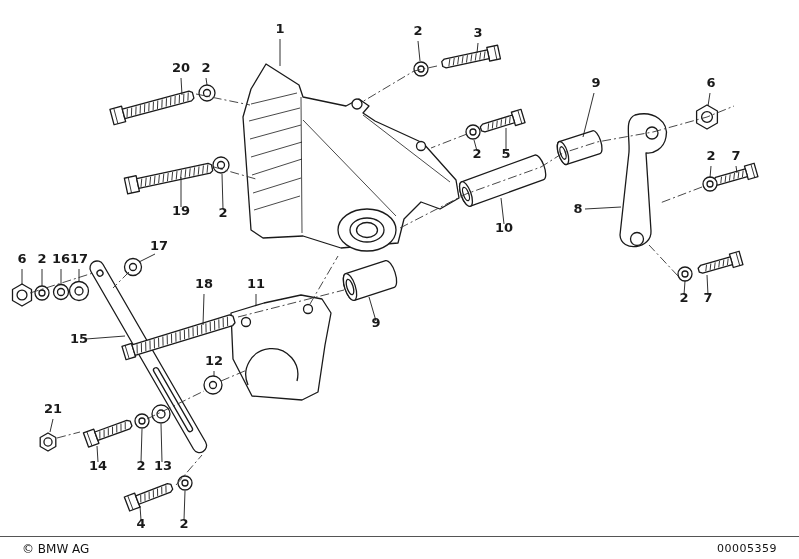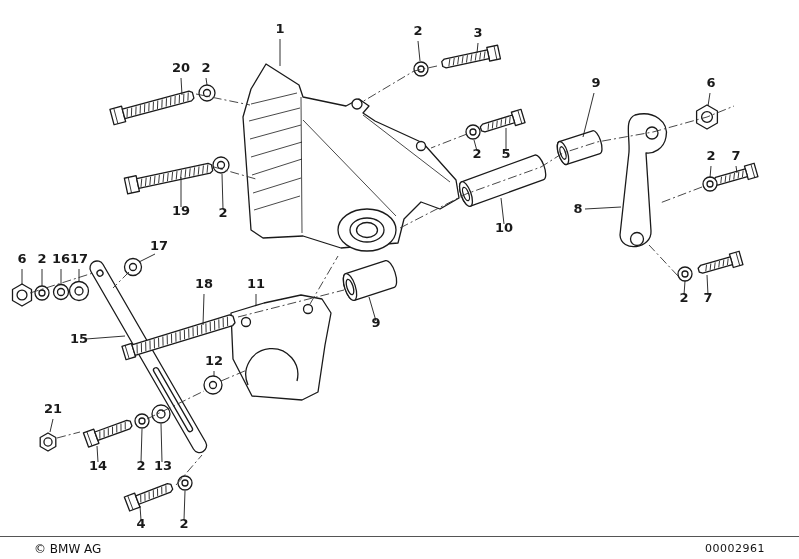--- a/index.html
+++ b/index.html
@@ -6,21 +6,21 @@
   html,body{margin:0;padding:0;background:var(--bg);}
   body{font-family:"DejaVu Sans","Liberation Sans",sans-serif;color:var(--ink);}
   .stage{position:relative;width:799px;height:559px;background:var(--bg);overflow:hidden;}
   svg{display:block;}
   .part{fill:#fff;stroke:var(--ink);stroke-width:1.3;stroke-linejoin:round;}
   .thin{fill:none;stroke:var(--ink);stroke-width:0.8;}
   .axis{fill:none;stroke:#333;stroke-width:0.9;stroke-dasharray:9 3 2 3;}
   .leader{stroke:var(--ink);stroke-width:0.9;}
   .lbl{font:bold 13px "DejaVu Sans",sans-serif;text-anchor:middle;fill:var(--ink);}
   .footer{height:24px;border-top:1px solid #555;display:flex;align-items:center;
-          justify-content:space-between;padding:0 34px;box-sizing:border-box;
+          justify-content:space-between;padding:0 22px;box-sizing:border-box;
           font-size:12px;color:#111;background:var(--bg);}
   .img-no{font-size:11px;letter-spacing:0.5px;}
 </style>
 </head>
 <body>
 
 <div class="stage">
   <svg viewBox="0 0 799 536" width="799" height="536" xmlns="http://www.w3.org/2000/svg">
 
     <g>
@@ -358,15 +358,15 @@
         <text x="163" y="470" class="lbl">13</text>
         <line x1="141" y1="520" x2="140" y2="506" class="leader"></line>
         <text x="141" y="528" class="lbl">4</text>
         <line x1="184" y1="520" x2="185" y2="491" class="leader"></line>
         <text x="184" y="528" class="lbl">2</text>
       </g>
   </svg>
 
   <div class="footer">
     <span>© BMW AG</span>
-    <span class="img-no">00002961</span>
+    <span class="img-no">00005359</span>
   </div>
 </div>
 
 </body></html>

